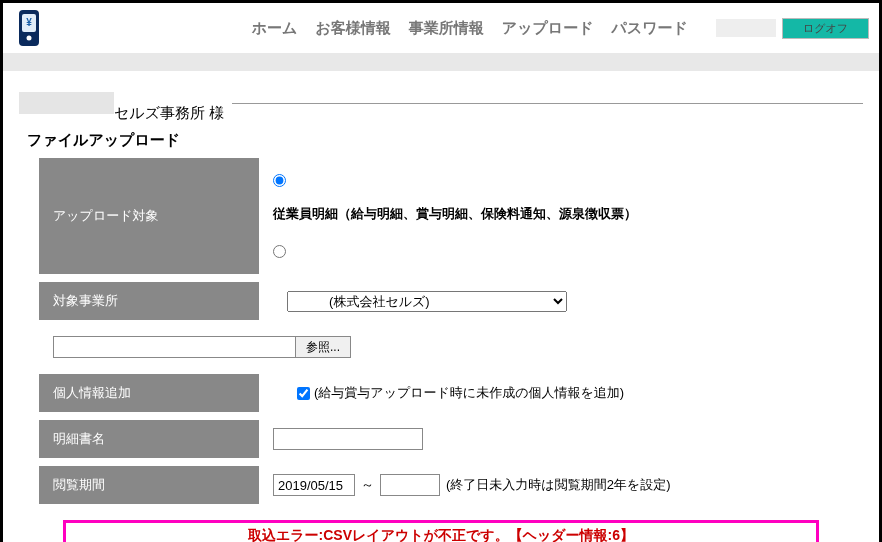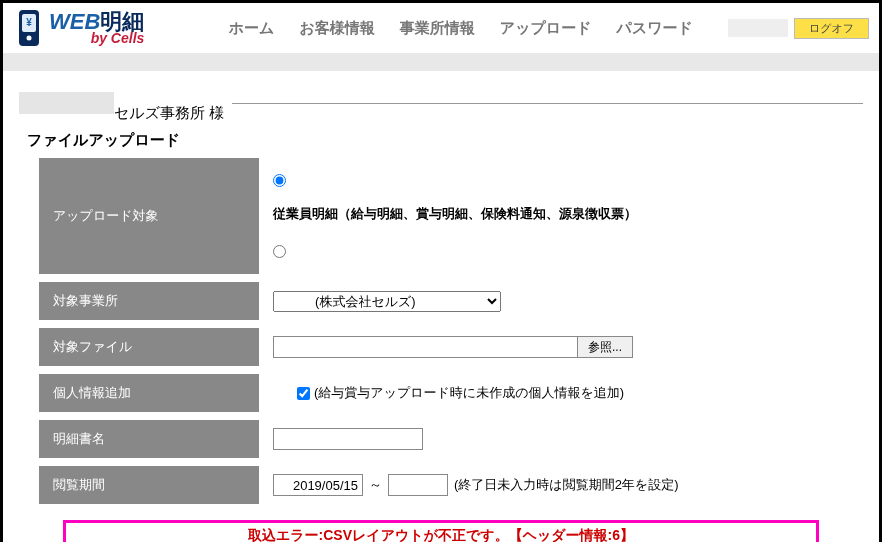--- a/index.html
+++ b/index.html
@@ -7,25 +7,25 @@
     .wrapper { border: 3px solid #000; }
     
     .header { display: flex; align-items: center; padding: 4px 10px; height: 50px; }
     .logo { display: flex; align-items: center; gap: 4px; }
     .logo-icon { width: 32px; height: 40px; }
     .logo-text { display: flex; flex-direction: column; line-height: 1; }
     .logo-main { font-size: 22px; font-weight: bold; font-style: italic; }
     .logo-web { color: #1a5fa8; }
     .logo-meisai { color: #0a2a5c; font-family: serif; font-style: normal; }
     .logo-sub { color: #c41e3a; font-size: 14px; font-style: italic; font-weight: bold; text-align: right; margin-top: -2px; }
-    .nav { margin-left: auto; display: flex; align-items: center; gap: 25px; color: #777; font-size: 15px; font-weight: bold; }
+    .nav { margin-left: auto; display: flex; align-items: center; gap: 18px; color: #777; font-size: 15px; font-weight: bold; }
     .nav-item { cursor: pointer; }
     .user-area { display: flex; align-items: center; gap: 6px; margin-left: 10px; }
     .user-box { background: #eee; width: 60px; height: 18px; }
-    .logoff { background: #fde047; border: 1px solid #bbb; padding: 2px 14px; font-size: 11px; cursor: pointer; color: #444; }
+    .logoff { background: #14b8a6; border: 1px solid #bbb; padding: 2px 20px; font-size: 11px; cursor: pointer; color: #444; }
     
     .gray-bar { background: #e8e8e8; height: 18px; }
     
     .title-row { margin: 12px 16px 8px; display: flex; align-items: center; }
     .title-gray { background: #e5e5e5; width: 95px; height: 22px; }
     .title-text { font-size: 15px; margin-left: 0; margin-top: 21px; }
     .title-line { flex: 1; border-top: 1px solid #999; margin-left: 8px; }
     
     .section-title { font-size: 15px; font-weight: bold; margin: 8px 24px; }
     
@@ -34,55 +34,49 @@
     .form-label { background: #888; color: #fff; width: 220px; padding: 10px 14px; font-size: 13px; display: flex; align-items: center; }
     .form-value { flex: 1; padding: 8px 14px; background: #fff; display: flex; align-items: center; }
     .row-tall .form-label { padding: 44px 14px; }
     .row-tall .form-value { padding: 14px 14px; flex-direction: column; align-items: flex-start; justify-content: center; gap: 16px; }
     .gap { height: 8px; }
     
     .radio-line { display: flex; align-items: center; gap: 4px; margin: 2px 0; }
     .radio-label { font-weight: bold; }
     input[type=radio] { margin: 0 2px 0 0; }
     
-    .select { width: 228px; font-size: 13px; padding: 1px; }
+    .select { width: 280px; font-size: 13px; padding: 1px; margin-left: 14px; }
     
-    .fileinput { display: flex; width: 360px; }
+    .fileinput { display: flex; width: 298px; }
     .fileinput-text { flex: 1; background: #fff; border: 1px solid #888; height: 22px; }
     .fileinput-btn { background: #f0f0f0; border: 1px solid #888; border-left: none; padding: 1px 10px; font-size: 12px; cursor: pointer; }
     
     .checkline { display: flex; align-items: center; gap: 4px; margin-left: 24px; }
     .txtin { border: 1px solid #888; height: 22px; padding: 2px 4px; font-size: 13px; }
     .w150 { width: 150px; }
-    .w90 { width: 90px; text-align: right; }
+    .w90 { width: 82px; }
     .w60 { width: 60px; }
     .hint { margin-left: 6px; font-size: 13px; }
     .tilde { margin: 0 6px; }
     
     .errbox { border: 3px solid #ff00c0; margin: 8px 60px 8px; padding: 4px; text-align: center; }
     .errtext { color: #cc0000; font-weight: bold; font-size: 14px; }
   </style>
 </head>
 <body>
 
 <div class="wrapper">
   <div class="header">
     <div class="logo">
       <svg class="logo-icon" viewBox="0 0 32 40">
         <rect x="6" y="2" width="20" height="36" rx="4" fill="#0a2a5c"></rect>
         <rect x="9" y="6" width="14" height="18" rx="2" fill="#e0ecf8"></rect>
         <circle cx="16" cy="30" r="2.5" fill="#fff"></circle>
         <text x="16" y="18" font-size="10" fill="#1a5fa8" text-anchor="middle" font-weight="bold">¥</text>
       </svg>
-      <div class="logo-text">
-        <div class="logo-main">
-          <span class="logo-web">WEB</span><span class="logo-meisai">明細</span>
-        </div>
-        <div class="logo-sub">by Cells</div>
-      </div>
     </div>
     <div class="nav">
       <span class="nav-item">ホーム</span>
       <span class="nav-item">お客様情報</span>
       <span class="nav-item">事業所情報</span>
       <span class="nav-item">アップロード</span>
       <span class="nav-item">パスワード</span>
       <div class="user-area">
         <div class="user-box"></div>
         <button class="logoff">ログオフ</button>
@@ -121,21 +115,20 @@
       <div class="form-value">
         <select class="select">
           <option>&nbsp;&nbsp;&nbsp;&nbsp;&nbsp;&nbsp;&nbsp;&nbsp;&nbsp;&nbsp;(株式会社セルズ)</option>
         </select>
       </div>
     </div>
 
     <div class="gap"></div>
 
     <div class="form-row">
-      <div class="form-label">対象ファイル</div>
       <div class="form-value">
         <div class="fileinput">
           <div class="fileinput-text"></div>
           <button class="fileinput-btn">参照...</button>
         </div>
       </div>
     </div>
 
     <div class="gap"></div>
 

